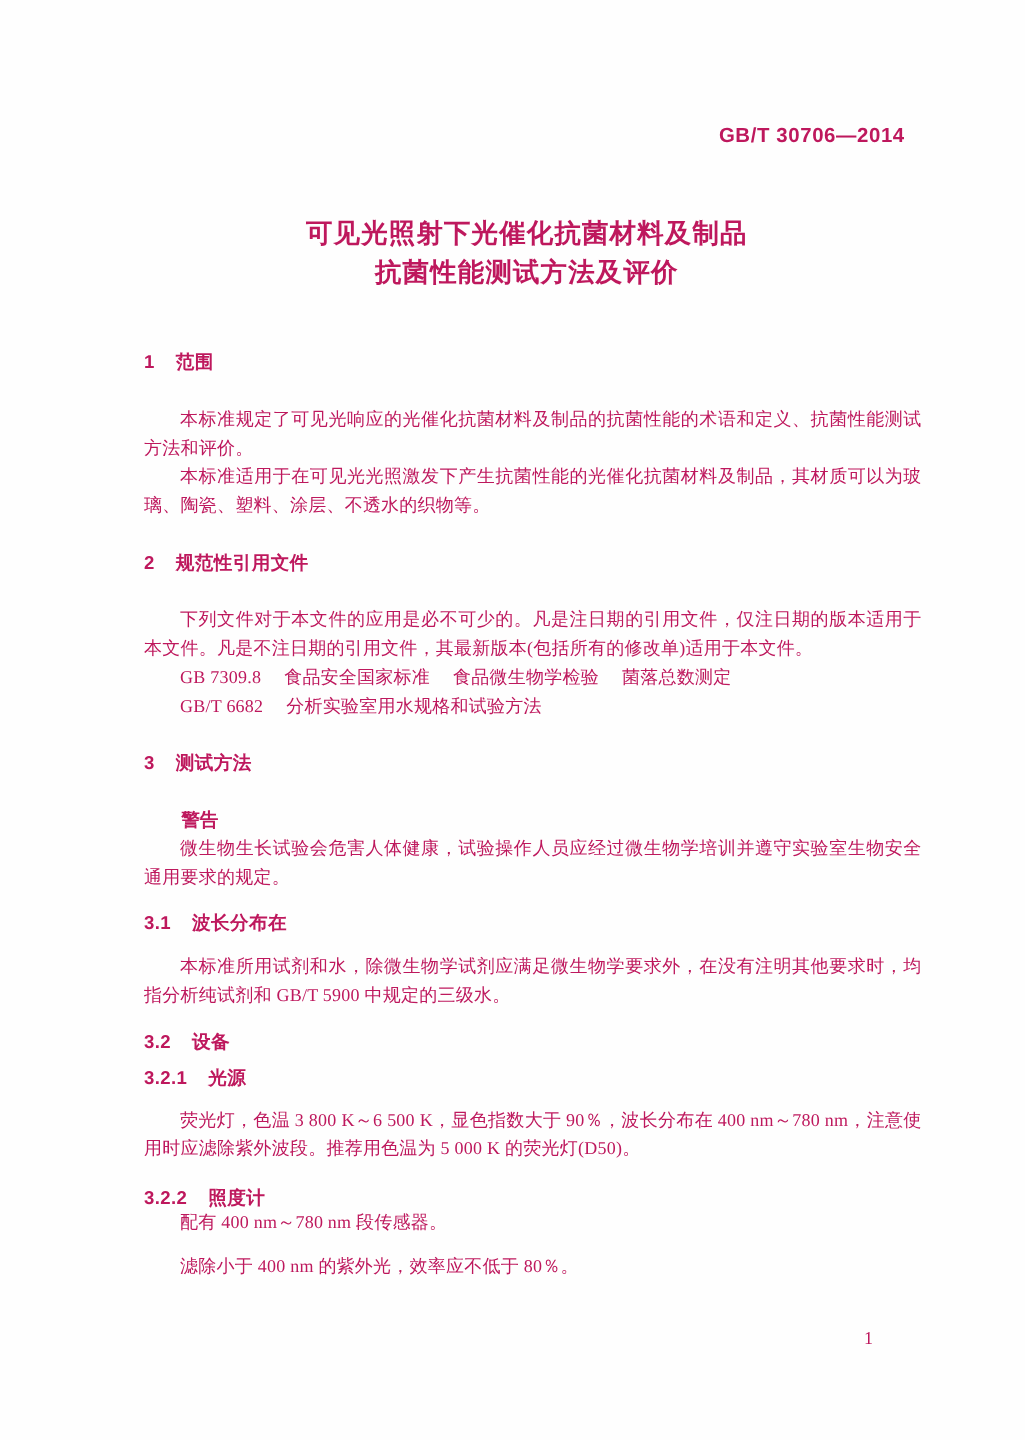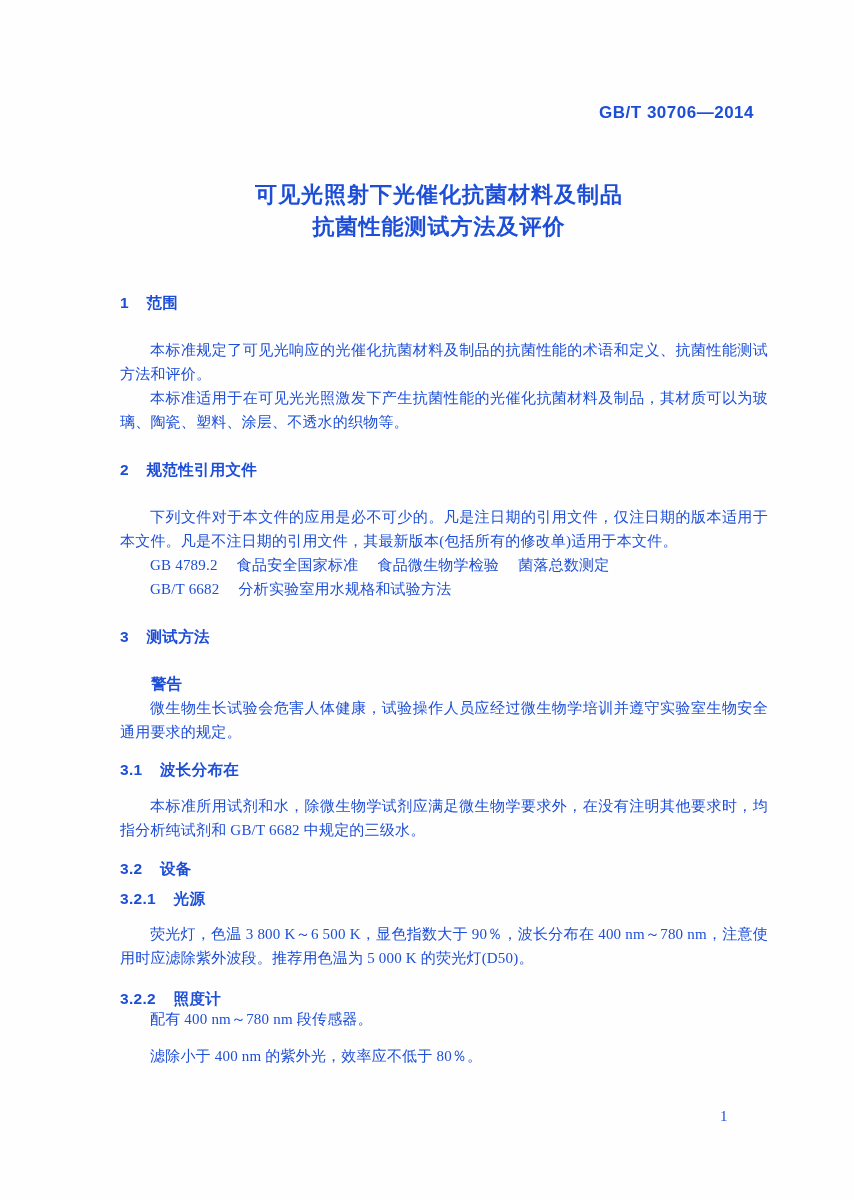--- a/index.html
+++ b/index.html
@@ -2,21 +2,21 @@
 <html><head>
 <meta charset="utf-8">
 <style>
   * { margin: 0; padding: 0; box-sizing: border-box; }
   html, body { background: #ffffff; }
   .page {
     position: relative;
     width: 854px;
     height: 1200px;
     background: #fefefe;
-    color: #1d4ed8;
+    color: #be185d;
     overflow: hidden;
     padding-top: 104px;
     font-family: "Liberation Serif", "DejaVu Serif", serif;
   }
   .std-code {
     text-align: right;
     padding-right: 100px;
     font-family: "Liberation Sans", "DejaVu Sans", sans-serif;
     font-weight: 700;
     font-size: 17px;
@@ -105,35 +105,35 @@
       <span>范围</span>
     </h2>
     <p class="body indent mt-p1">本标准规定了可见光响应的光催化抗菌材料及制品的抗菌性能的术语和定义、抗菌性能测试方法和评价。</p>
     <p class="body indent">本标准适用于在可见光光照激发下产生抗菌性能的光催化抗菌材料及制品，其材质可以为玻璃、陶瓷、塑料、涂层、不透水的织物等。</p>
 
     <h2 class="sec mt-sec2">
       <span class="num">2</span>
       <span>规范性引用文件</span>
     </h2>
     <p class="body indent mt-p2">下列文件对于本文件的应用是必不可少的。凡是注日期的引用文件，仅注日期的版本适用于本文件。凡是不注日期的引用文件，其最新版本(包括所有的修改单)适用于本文件。</p>
-    <p class="body indent noj">GB 4789.2　 食品安全国家标准　 食品微生物学检验　 菌落总数测定</p>
+    <p class="body indent noj">GB 7309.8　 食品安全国家标准　 食品微生物学检验　 菌落总数测定</p>
     <p class="body indent noj">GB/T 6682　 分析实验室用水规格和试验方法</p>
 
     <h2 class="sec mt-sec3">
       <span class="num">3</span>
       <span>测试方法</span>
     </h2>
     <p class="warn-label mt-warn">警告</p>
     <p class="body indent">微生物生长试验会危害人体健康，试验操作人员应经过微生物学培训并遵守实验室生物安全通用要求的规定。</p>
 
     <h2 class="sec mt-s31">
       <span class="num">3.1</span>
       <span>波长分布在</span>
     </h2>
-    <p class="body indent mt-s31p">本标准所用试剂和水，除微生物学试剂应满足微生物学要求外，在没有注明其他要求时，均指分析纯试剂和 GB/T 6682 中规定的三级水。</p>
+    <p class="body indent mt-s31p">本标准所用试剂和水，除微生物学试剂应满足微生物学要求外，在没有注明其他要求时，均指分析纯试剂和 GB/T 5900 中规定的三级水。</p>
 
     <h2 class="sec mt-s32">
       <span class="num">3.2</span>
       <span>设备</span>
     </h2>
 
     <h2 class="sec mt-s321">
       <span class="num">3.2.1</span>
       <span>光源</span>
     </h2>

